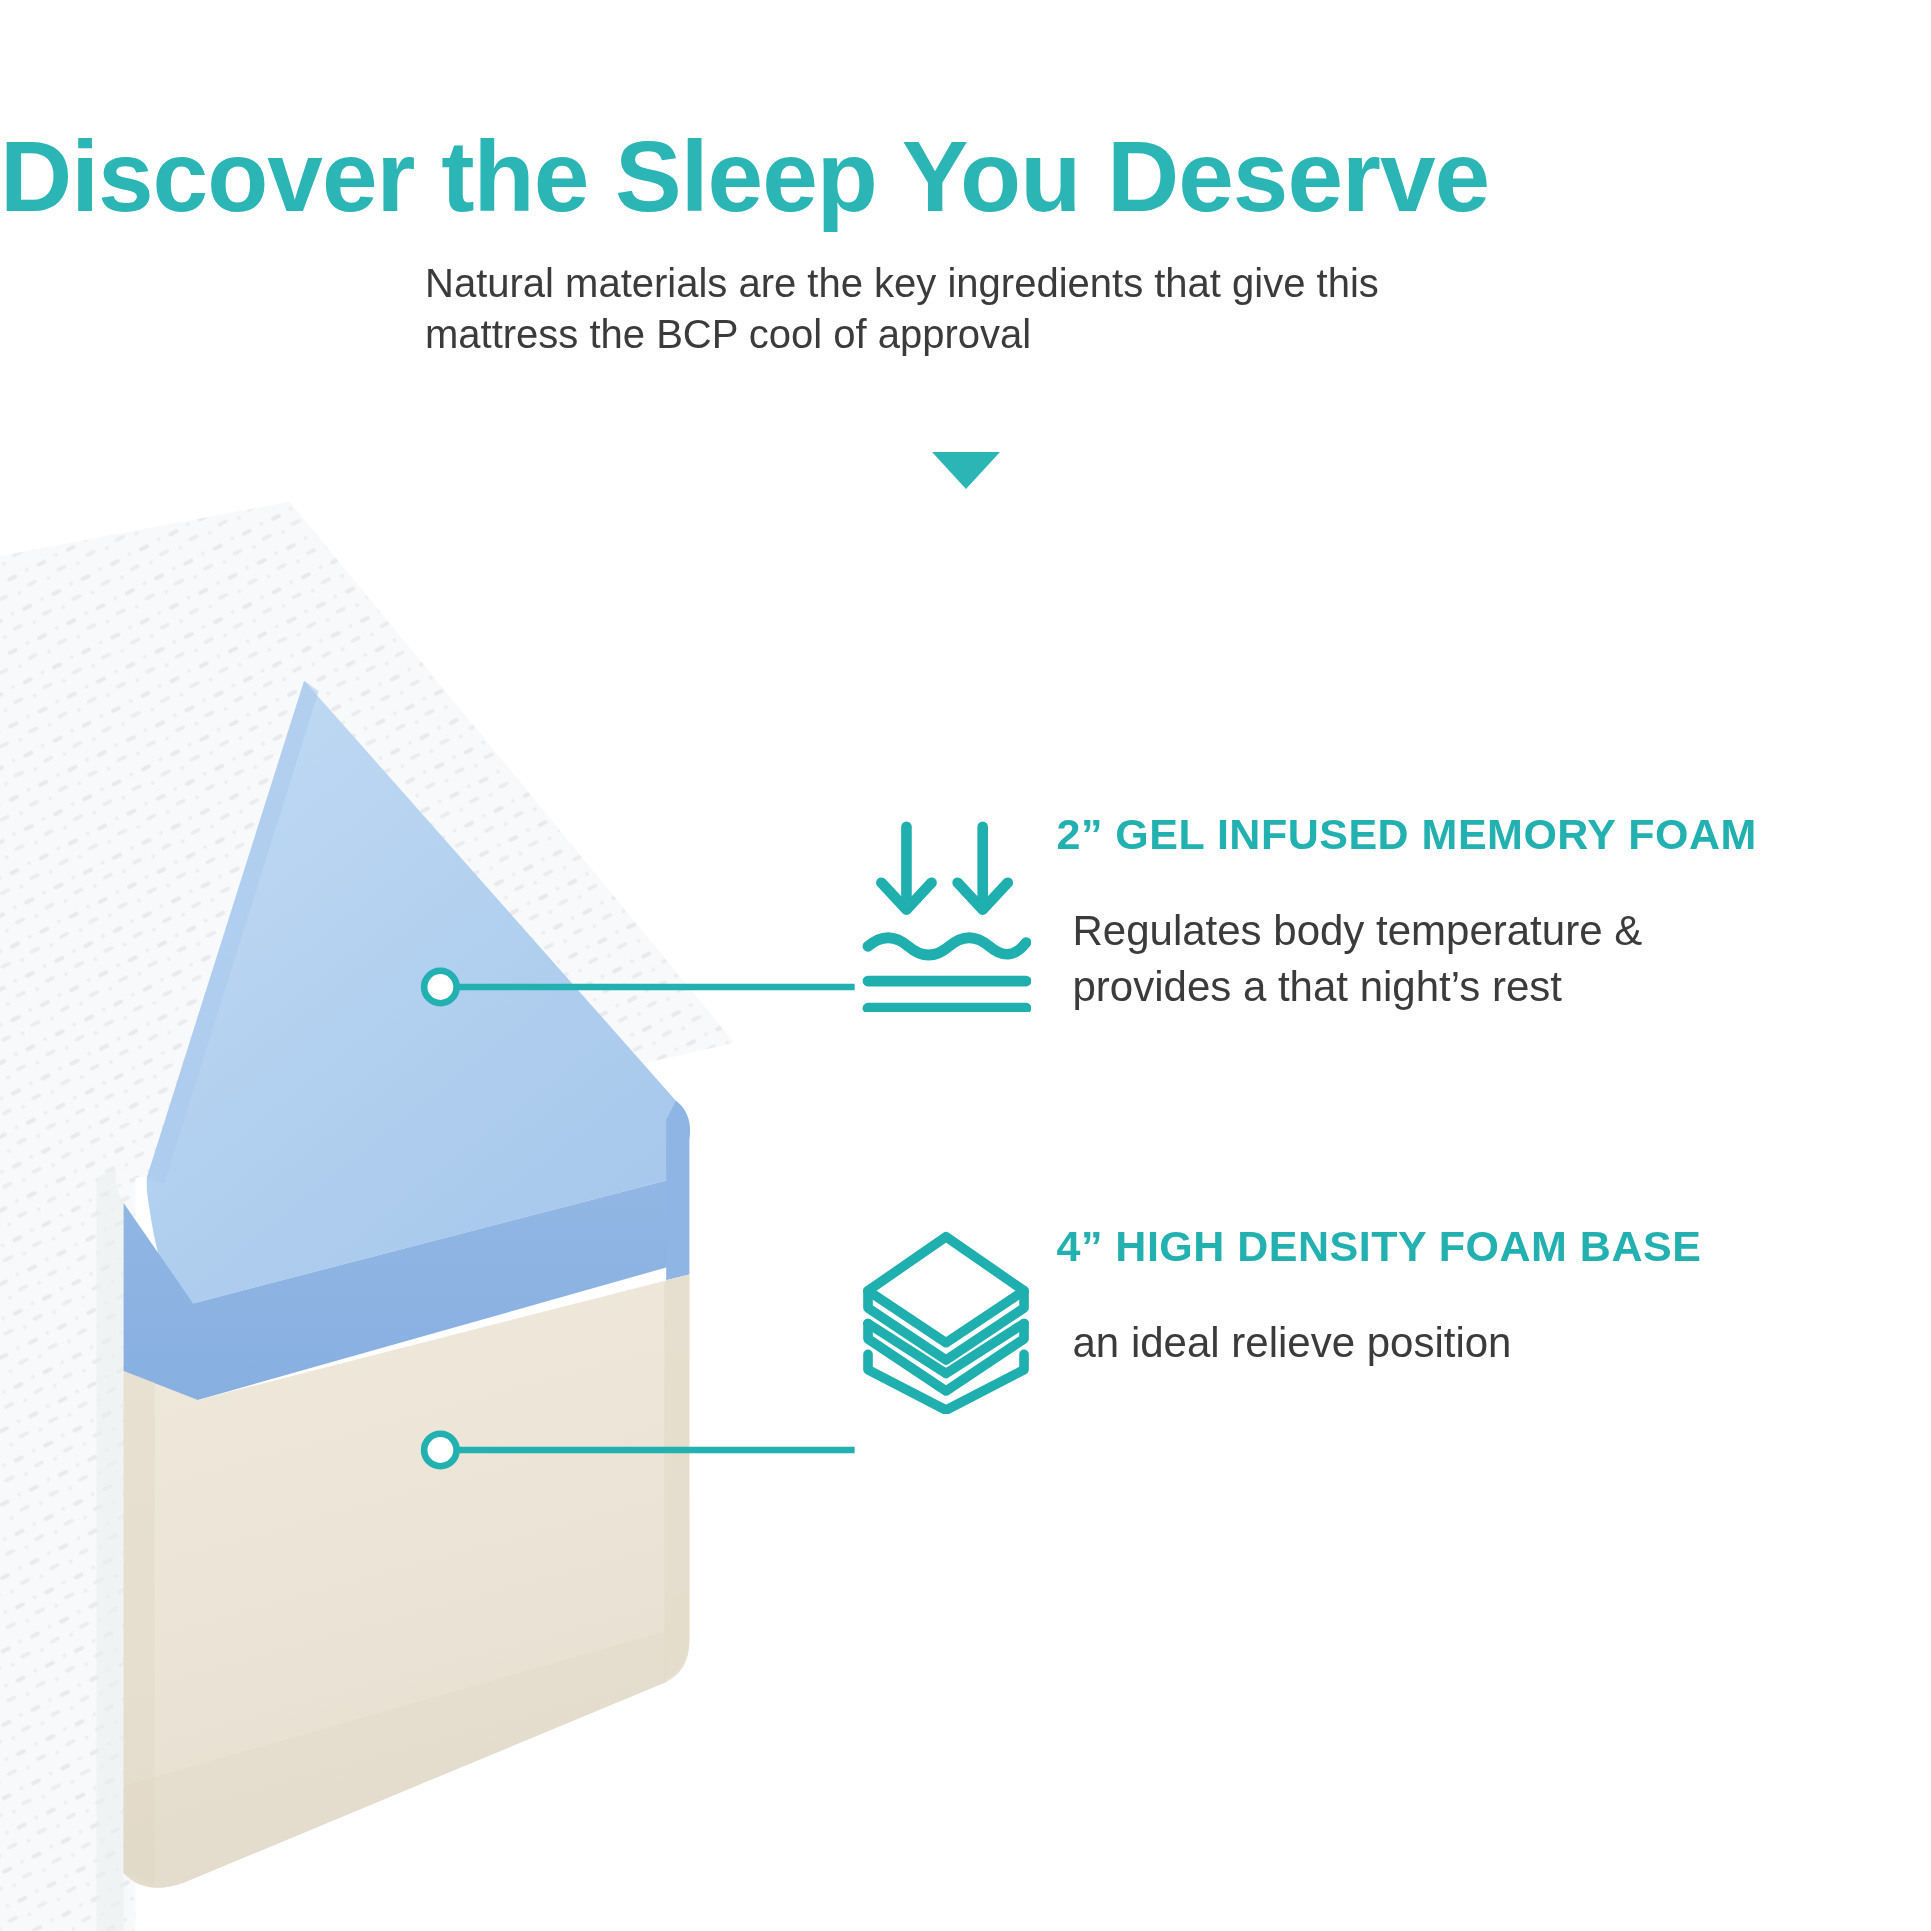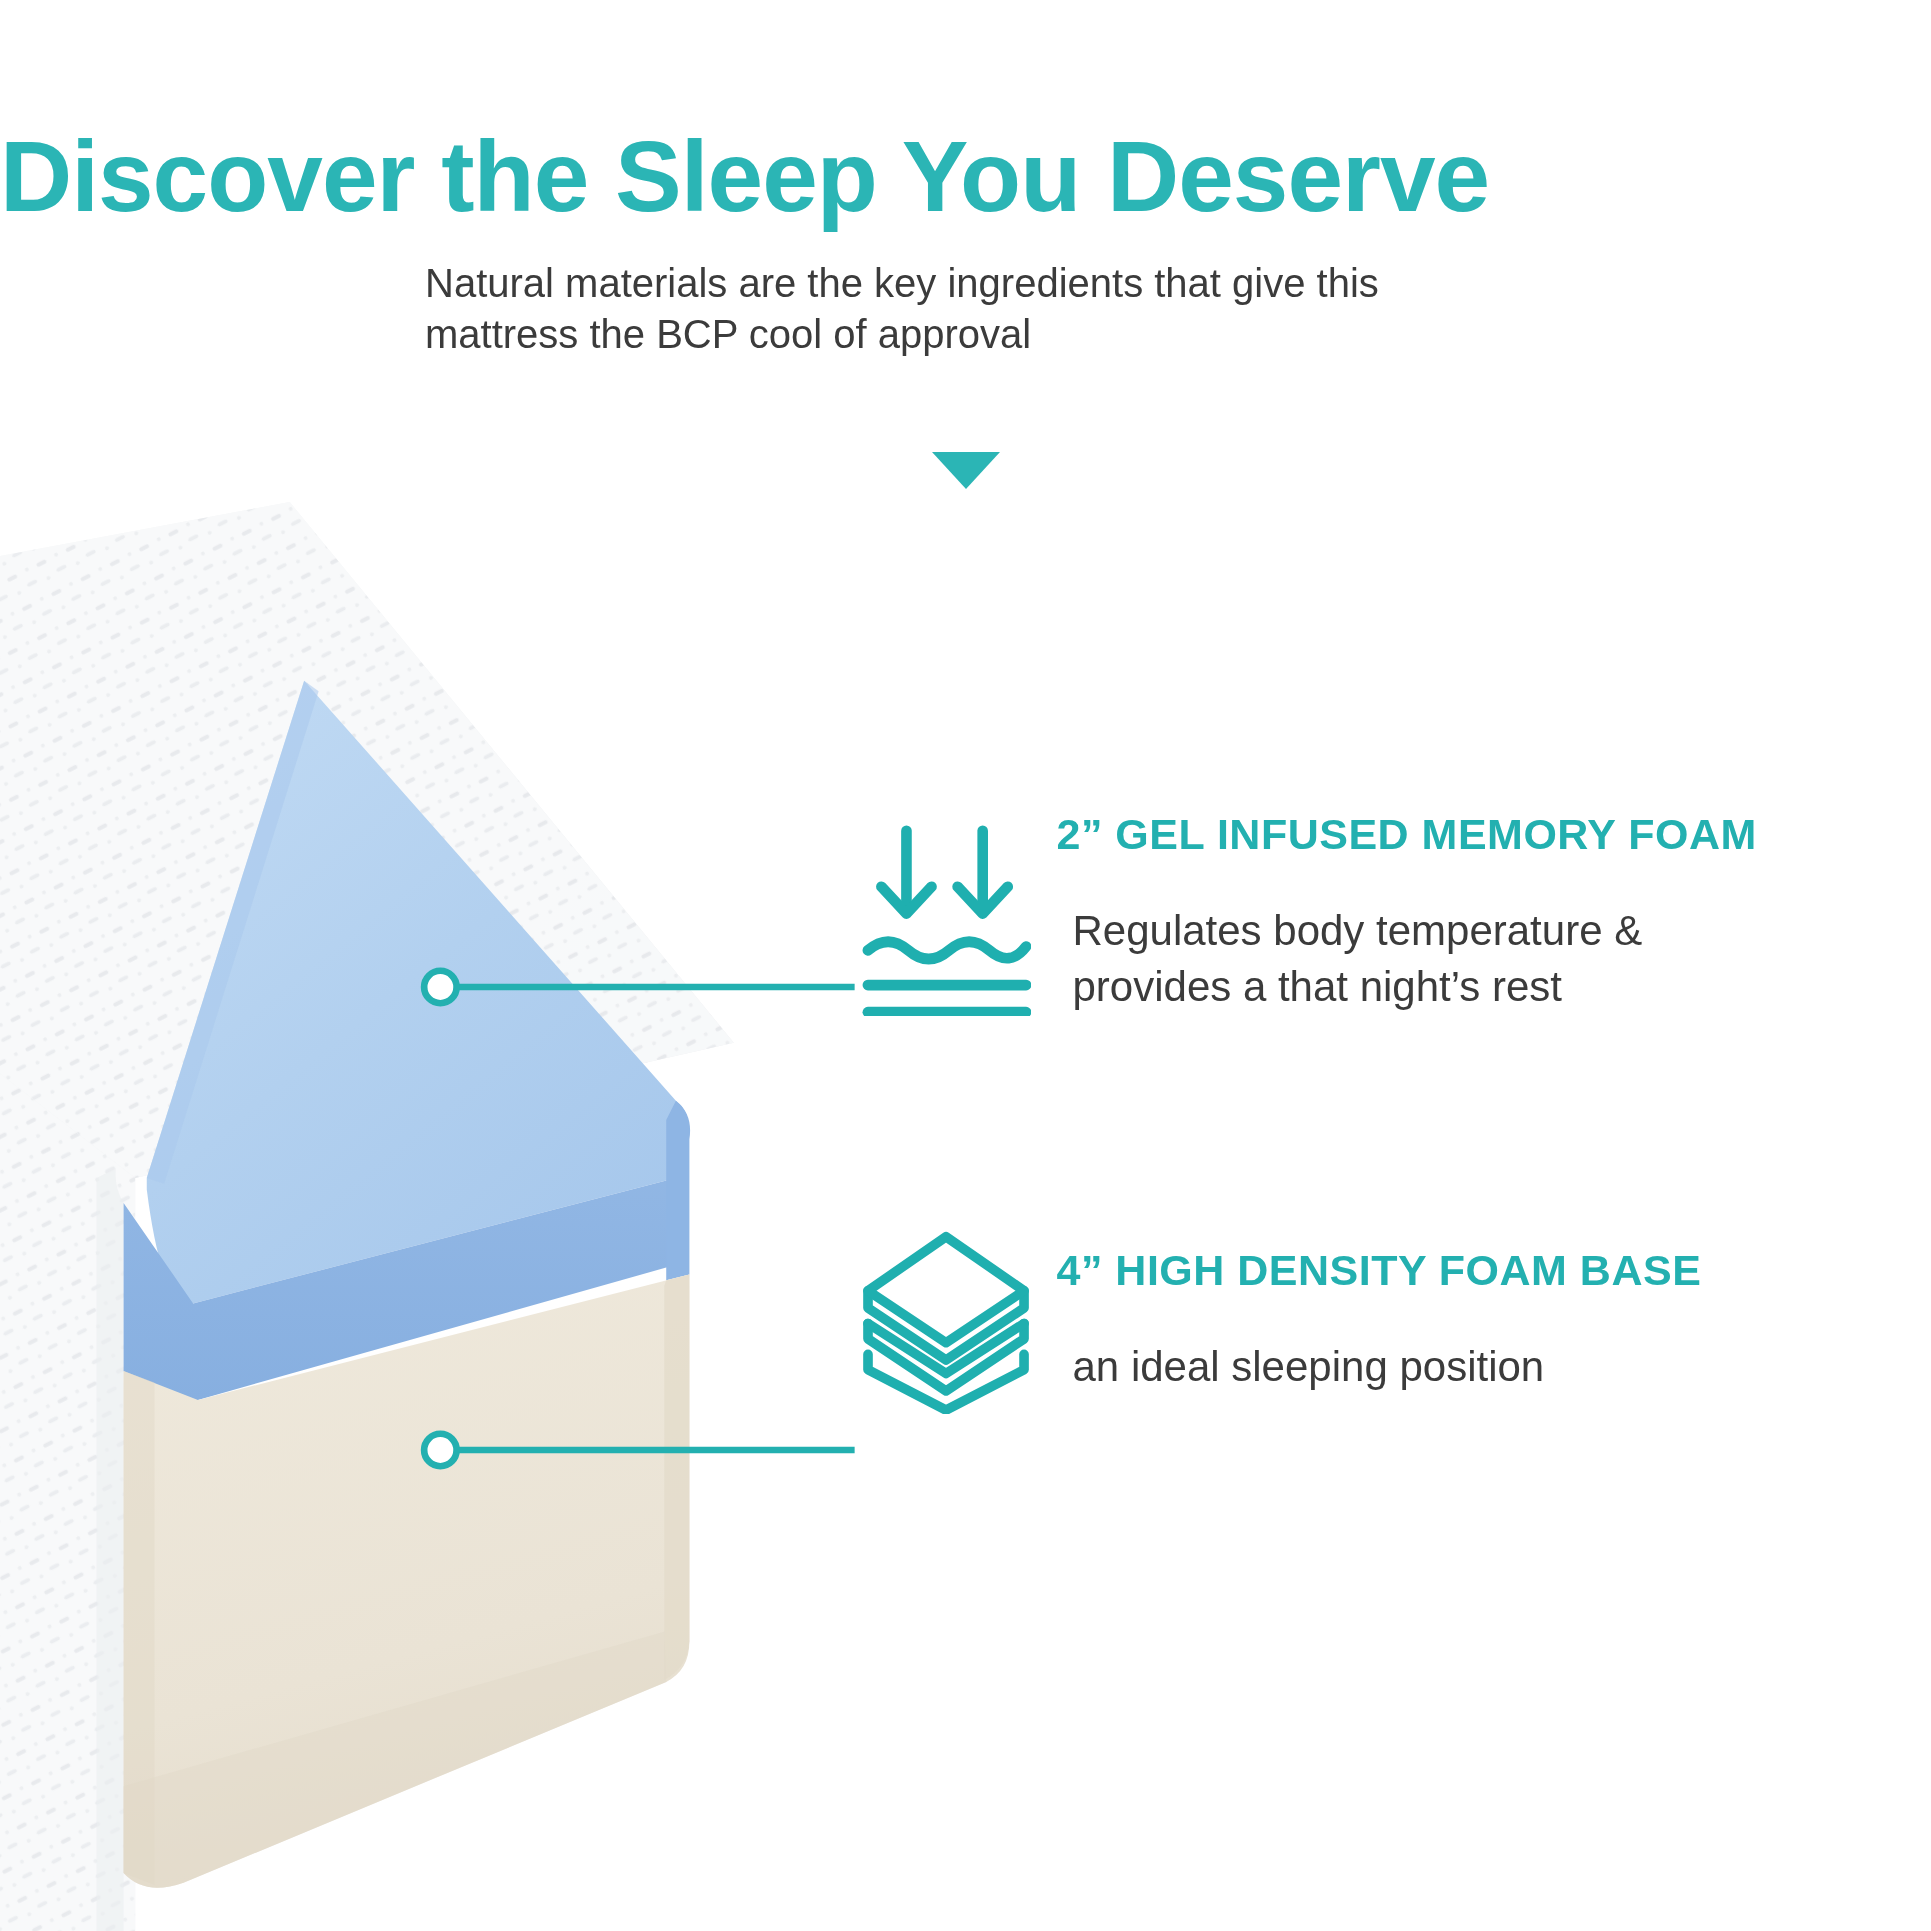--- a/index.html
+++ b/index.html
@@ -70,21 +70,21 @@
   
   #features {
     position: absolute;
     left: 850px;
     top: 811px;
     width: 1081px;
   }
   .feature {
     position: relative;
     display: flex;
-    align-items: center;
+    align-items: flex-start;
     margin-bottom: 193px;
   }
   .feature-icon {
     flex: 0 0 193px;
     width: 193px;
     height: 203px;
     display: flex;
     align-items: flex-start;
     justify-content: center;
     padding-top: 7.7px;
@@ -264,19 +264,19 @@
           <path d="M 6 96 L 6 112 L 87 166 L 168 112 L 168 96"></path>
           <path d="M 6 96 L 87 148 L 168 96"></path>
 
           <path d="M 6 128 L 6 144 L 87 186 L 168 144 L 168 128"></path>
         </g>
       </svg>
     </div>
     <div class="feature-text">
       <h2 class="feature-heading">4” HIGH DENSITY FOAM BASE</h2>
       <p class="feature-desc">
-        <span>an ideal sleeping position</span>
+        <span>an ideal relieve position</span>
       </p>
     </div>
   </div>
 
 </div>
 
 
 </body></html>

